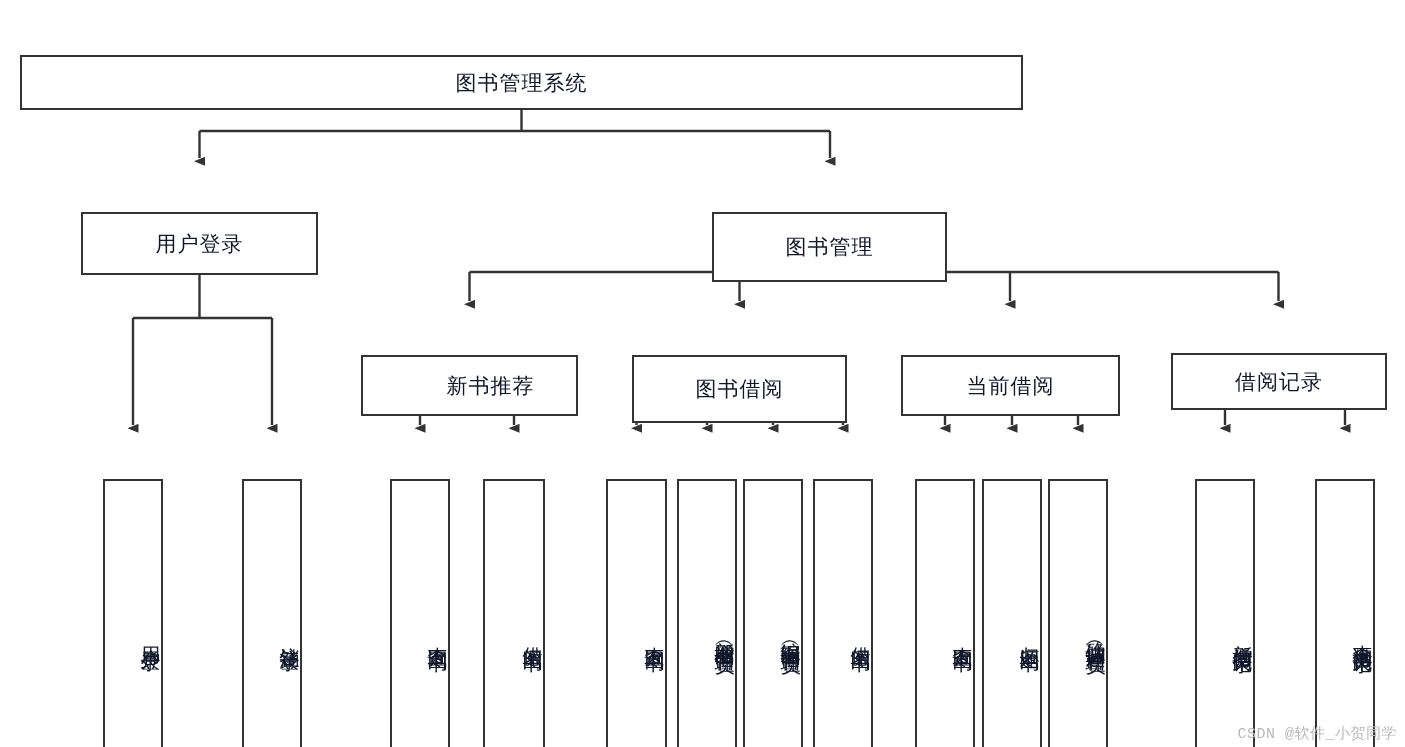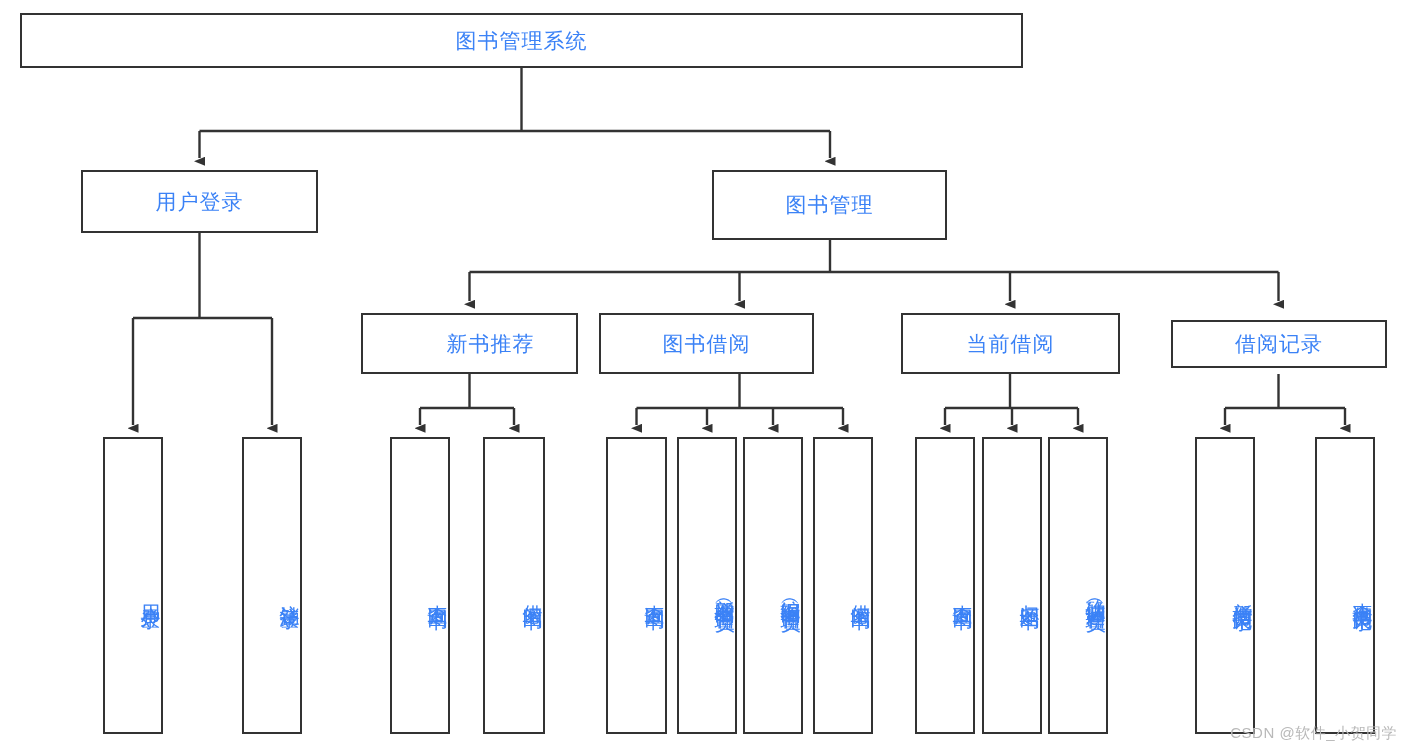--- a/index.html
+++ b/index.html
@@ -10,26 +10,27 @@
     font-family:"Liberation Sans","DejaVu Sans",sans-serif;
     overflow:hidden;
     position:relative;
   }
   #diagram{position:absolute;left:0;top:0;width:1405px;height:747px;}
   .node{
     position:absolute;
     box-sizing:border-box;
     border:2px solid #333333;
     background:#ffffff;
-    color:#3b82f6;
+    color:#0f172a;
     display:flex;
     align-items:center;
     justify-content:center;
     text-align:center;
     z-index:3;
+    margin-top:42px;
   }
   .node.h{
     font-size:21px;
     letter-spacing:1px;
   }
   .node.v{
     writing-mode:vertical-rl;
     text-orientation:upright;
     font-size:20px;
     letter-spacing:2px;
@@ -41,20 +42,21 @@
   .node .lbl{display:block;}
   .edges{position:absolute;left:0;top:0;width:1405px;height:747px;z-index:1;pointer-events:none;}
   .watermark{
     position:absolute;
     right:8px;bottom:4px;
     font-size:15px;
     color:#b9b9b9;
     letter-spacing:0.5px;
     z-index:5;
     white-space:nowrap;
+    font-family:Liberation Mono, monospace;
   }
 </style>
 </head>
 <body>
 
 <div id="diagram">
 
   <svg class="edges" viewBox="0 0 1405 747" width="1405" height="747" aria-hidden="true">
     <defs>
       <marker id="arrow" markerWidth="9" markerHeight="11" refX="1.2" refY="5.5" orient="auto" markerUnits="userSpaceOnUse">
@@ -112,27 +114,27 @@
   <div class="node h" style="left:81px;top:170px;width:237px;height:63px;">
     <span class="lbl">用户登录</span>
   </div>
   <div class="node h" style="left:712px;top:170px;width:235px;height:70px;">
     <span class="lbl">图书管理</span>
   </div>
 
   <div class="node h" style="left:361px;top:313px;width:217px;height:61px;padding-left:42px;">
     <span class="lbl">新书推荐</span>
   </div>
-  <div class="node h" style="left:599px;top:313px;width:215px;height:61px;">
+  <div class="node h" style="left:632px;top:313px;width:215px;height:68px;">
     <span class="lbl">图书借阅</span>
   </div>
   <div class="node h" style="left:901px;top:313px;width:219px;height:61px;">
     <span class="lbl">当前借阅</span>
   </div>
-  <div class="node h" style="left:1171px;top:320px;width:216px;height:48px;">
+  <div class="node h" style="left:1171px;top:311px;width:216px;height:57px;">
     <span class="lbl">借阅记录</span>
   </div>
 
   <div class="node v" style="left:103px;top:437px;width:60px;height:297px;">
     <span class="lbl">用户登录</span>
   </div>
   <div class="node v" style="left:242px;top:437px;width:60px;height:297px;">
     <span class="lbl">注销登录</span>
   </div>
 

